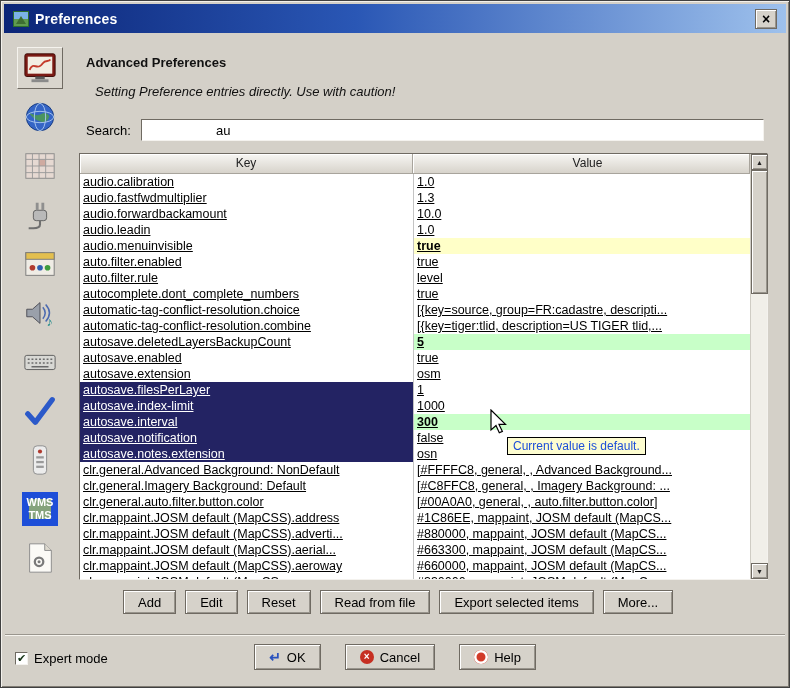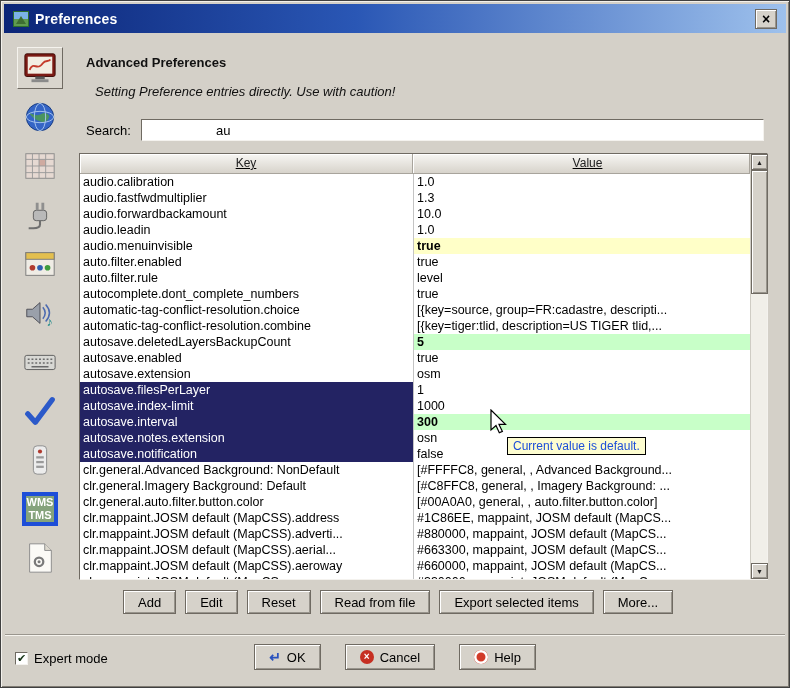--- a/index.html
+++ b/index.html
@@ -31,56 +31,56 @@
   .sidebar {
     position:absolute; left:6px; top:42px; width:66px; bottom:50px;
     display:flex; flex-direction:column; align-items:center; gap:7px; padding-top:4px;
   }
   .sb-item { width:46px; height:42px; display:flex; align-items:center; justify-content:center; }
   .sb-item.boxed {
     border:1px solid; border-color:#f5f3ee #6f6a62 #6f6a62 #f5f3ee; background:#d9d5cd;
   }
   .sb-item svg { width:34px; height:34px; display:block; }
   .wms-box {
-    width:36px; height:34px; background:#85a37c; border:4px solid #1d4ed8; color:#fff;
+    width:36px; height:34px; background:#85a37c; border:7px solid #1d4ed8; color:#fff;
     font-size:11px; font-weight:bold; line-height:13px; text-align:center;
     display:flex; flex-direction:column; align-items:center; justify-content:center;
   }
 
   
   .main { position:absolute; left:78px; top:40px; width:692px; height:585px; }
   .page-title { position:absolute; left:7px; top:14px; font-size:13px; font-weight:bold; color:#111; }
   .page-subtitle { position:absolute; left:16px; top:43px; font-size:13px; font-style:italic; color:#111; }
   .search-label { position:absolute; left:7px; top:82px; font-size:13px; }
   .search-input {
     position:absolute; left:62px; top:78px; width:623px; height:22px;
     border:1px solid; border-color:#6f6a62 #f4f2ee #f4f2ee #6f6a62; background:#fff;
     font:13px "Liberation Sans", sans-serif; padding-left:74px; outline:none;
   }
 
   
   .table {
     position:absolute; left:0; top:112px; width:689px; height:427px;
     background:#fff; border:1px solid; border-color:#6f6a62 #f4f2ee #f4f2ee #6f6a62;
   }
-  .thead { position:absolute; left:0; top:0; height:32px; width:670px; display:flex;text-decoration:underline; }
+  .thead { position:absolute; left:0; top:0; height:32px; width:670px; display:flex; }
   .th {
     height:20px; font-size:12px; color:#222; text-align:center; line-height:19px;
     background:linear-gradient(#f7f6f3,#d7d3cb);
     border-right:1px solid #a8a49c; border-bottom:1px solid #a8a49c;
     box-shadow:inset 1px 1px 0 #fff;
   }
   .th.c-key { width:333px; }
   .th.c-val { width:337px;padding-left:13px; }
   .tbody {
     position:absolute; left:0; top:20px; width:670px; height:405px;
     overflow:hidden; font-size:12.5px; background:#fff;
   }
   .trow { display:flex; height:16px; line-height:16px; white-space:nowrap; }
-  .tcell { overflow:hidden; }
+  .tcell { overflow:hidden;text-decoration:underline; }
   .kcell { width:333px; padding-left:3px; }
   .vcell { width:337px; padding-left:3px; border-left:1px solid #c4c4c4; }
   .kcell.sel { background:var(--sel-bg,#232363); color:#fff; }
   .bg-yellow { background:var(--hl-yellow,#ffffc8); }
   .bg-green  { background:var(--hl-green,#c8ffc8); }
   .vbold { font-weight:bold; }
 
   
   .vscroll { position:absolute; right:0; top:0; bottom:0; width:17px; background:#f1efe9; border-left:1px solid #cfccc4; }
   .sb-btn {
@@ -312,26 +312,26 @@
           </div>
           <div class="trow">
             <div class="tcell kcell sel">autosave.index-limit</div>
             <div class="tcell vcell">1000</div>
           </div>
           <div class="trow">
             <div class="tcell kcell sel">autosave.interval</div>
             <div class="tcell vcell bg-green vbold">300</div>
           </div>
           <div class="trow">
+            <div class="tcell kcell sel">autosave.notification</div>
+            <div class="tcell vcell">false</div>
+          </div>
+          <div class="trow">
             <div class="tcell kcell sel">autosave.notes.extension</div>
             <div class="tcell vcell">osn</div>
-          </div>
-          <div class="trow">
-            <div class="tcell kcell sel">autosave.notification</div>
-            <div class="tcell vcell">false</div>
           </div>
           <div class="trow">
             <div class="tcell kcell">clr.general.Advanced Background: NonDefault</div>
             <div class="tcell vcell">[#FFFFC8, general, , Advanced Background...</div>
           </div>
           <div class="trow">
             <div class="tcell kcell">clr.general.Imagery Background: Default</div>
             <div class="tcell vcell">[#C8FFC8, general, , Imagery Background: ...</div>
           </div>
           <div class="trow">

